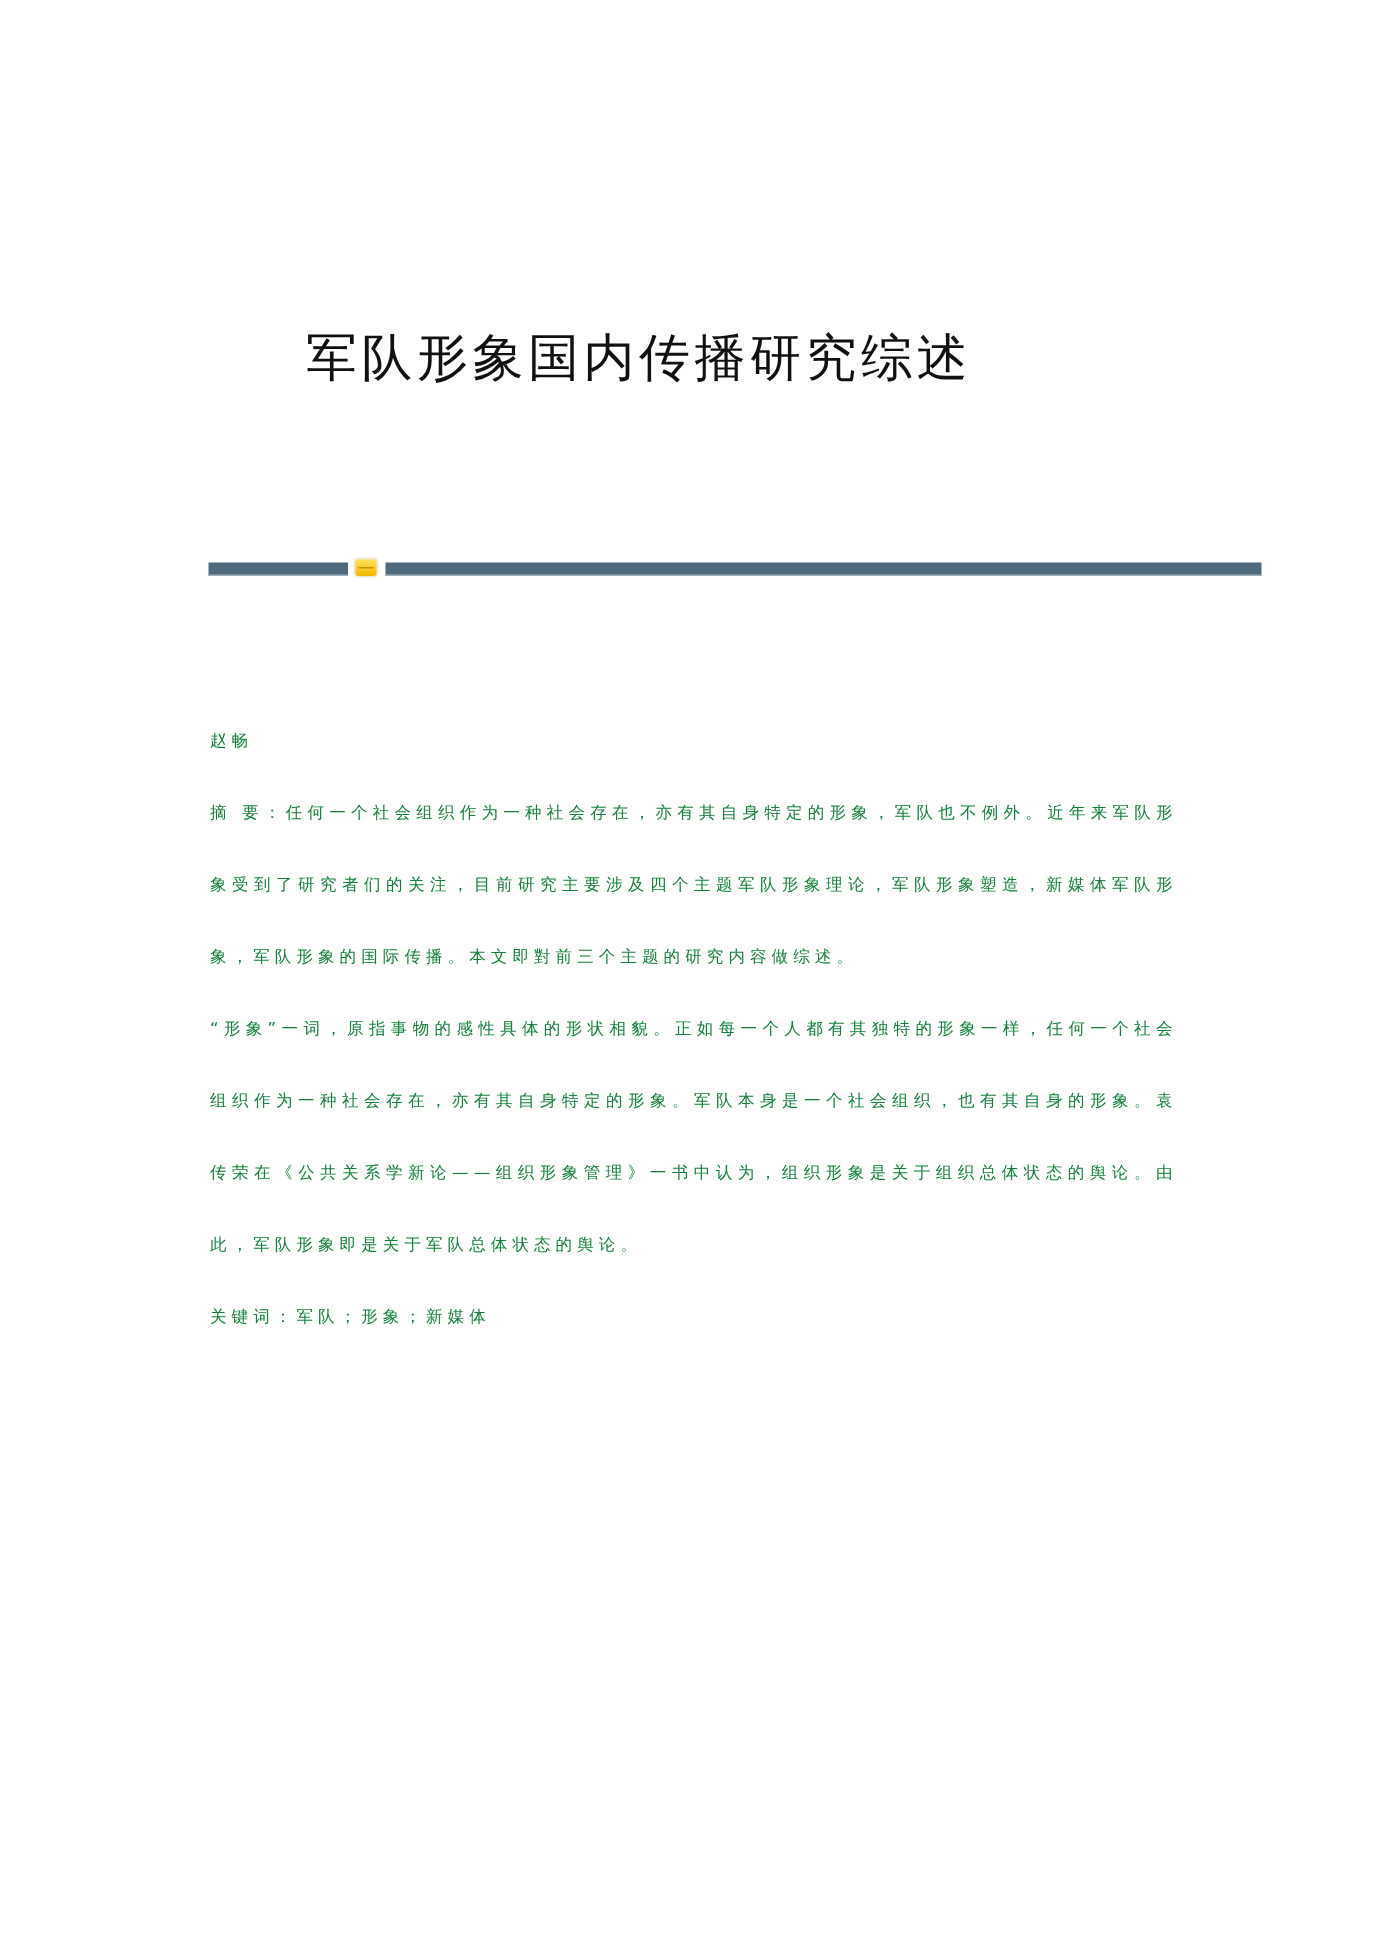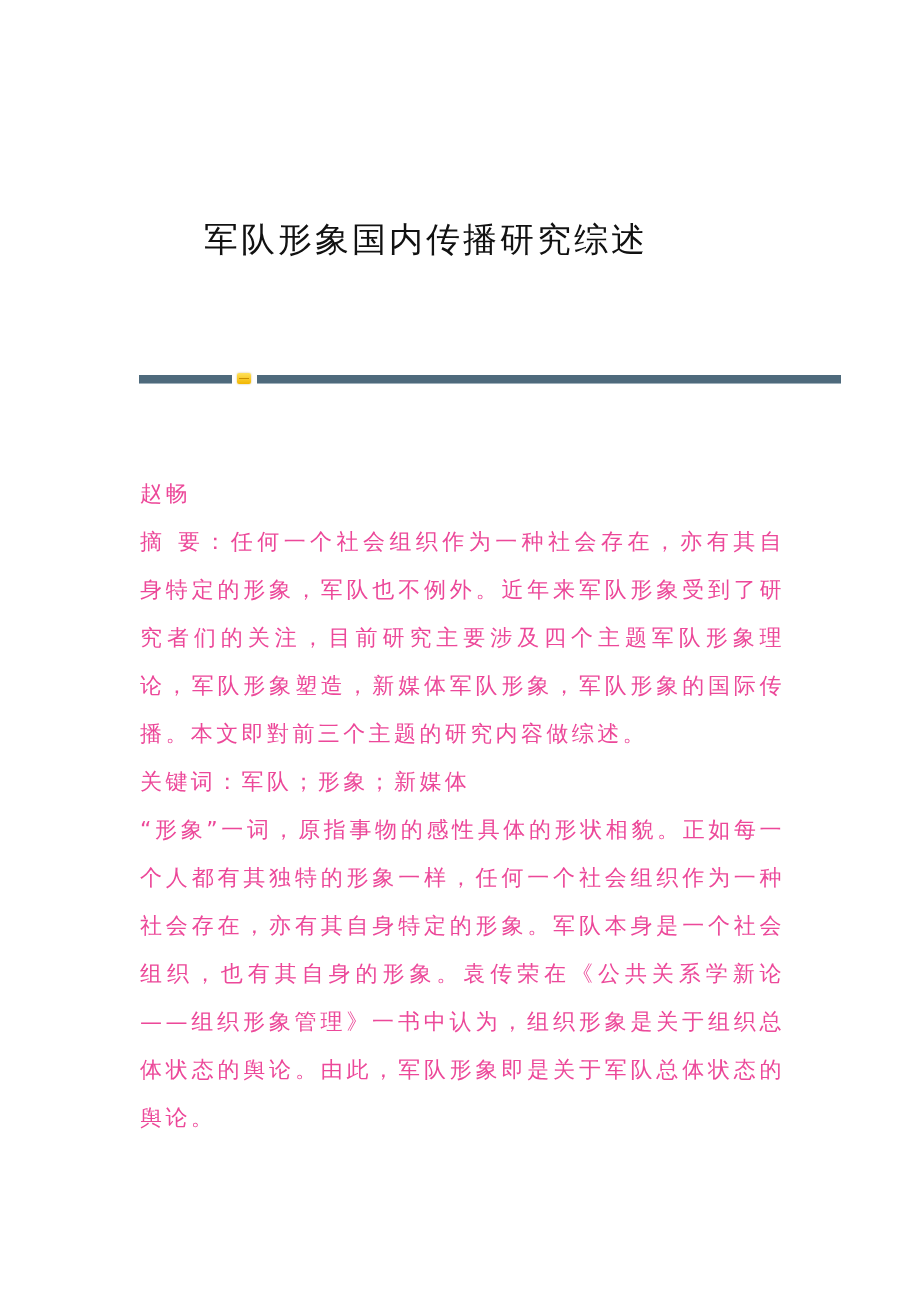--- a/index.html
+++ b/index.html
@@ -76,39 +76,39 @@
       background: #c98f00;
     }
     .content {
       position: absolute;
       top: 470px;
       left: 140px;
       width: 645px;
     }
     .content p {
       margin: 0 0 0 0;
-      font-size: 22px;
+      font-size: 11px;
       line-height: 48px;
       letter-spacing: 3.4px;
       text-align: justify;
-      color: #ec4899;
+      color: #15803d;
     }
     .content p.author {
       margin-bottom: 0;
     }
   </style>
 </head>
 <body>
 
 <h1 class="title">军队形象国内传播研究综述</h1>
 
 <div class="divider">
   <div class="seg-left"></div>
   <div class="emblem"></div>
   <div class="seg-right"></div>
 </div>
 
 <div class="content">
   <p class="author">赵畅</p>
   <p>摘 要：任何一个社会组织作为一种社会存在，亦有其自身特定的形象，军队也不例外。近年来军队形象受到了研究者们的关注，目前研究主要涉及四个主题军队形象理论，军队形象塑造，新媒体军队形象，军队形象的国际传播。本文即對前三个主题的研究内容做综述。</p>
+  <p>“形象”一词，原指事物的感性具体的形状相貌。正如每一个人都有其独特的形象一样，任何一个社会组织作为一种社会存在，亦有其自身特定的形象。军队本身是一个社会组织，也有其自身的形象。袁传荣在《公共关系学新论——组织形象管理》一书中认为，组织形象是关于组织总体状态的舆论。由此，军队形象即是关于军队总体状态的舆论。</p>
   <p>关键词：军队；形象；新媒体</p>
-  <p>“形象”一词，原指事物的感性具体的形状相貌。正如每一个人都有其独特的形象一样，任何一个社会组织作为一种社会存在，亦有其自身特定的形象。军队本身是一个社会组织，也有其自身的形象。袁传荣在《公共关系学新论——组织形象管理》一书中认为，组织形象是关于组织总体状态的舆论。由此，军队形象即是关于军队总体状态的舆论。</p>
 </div>
 
 </body></html>

